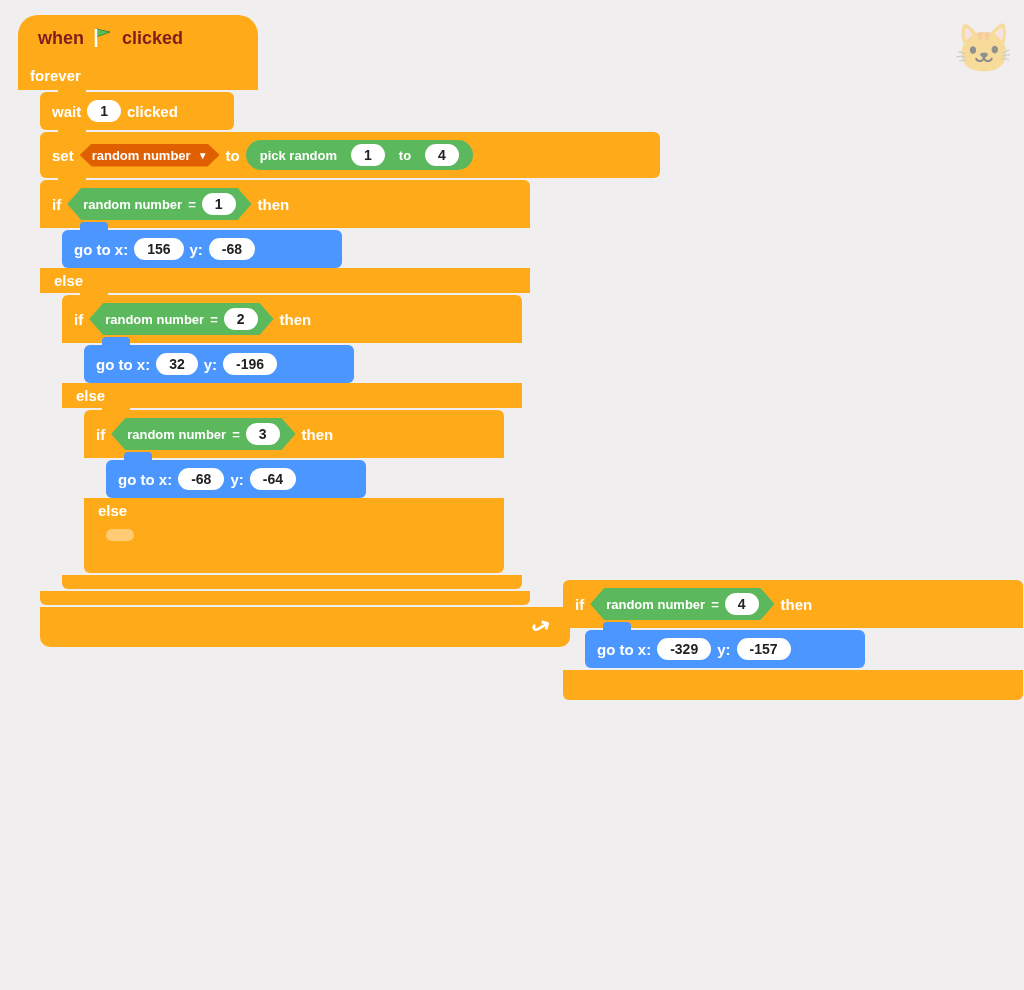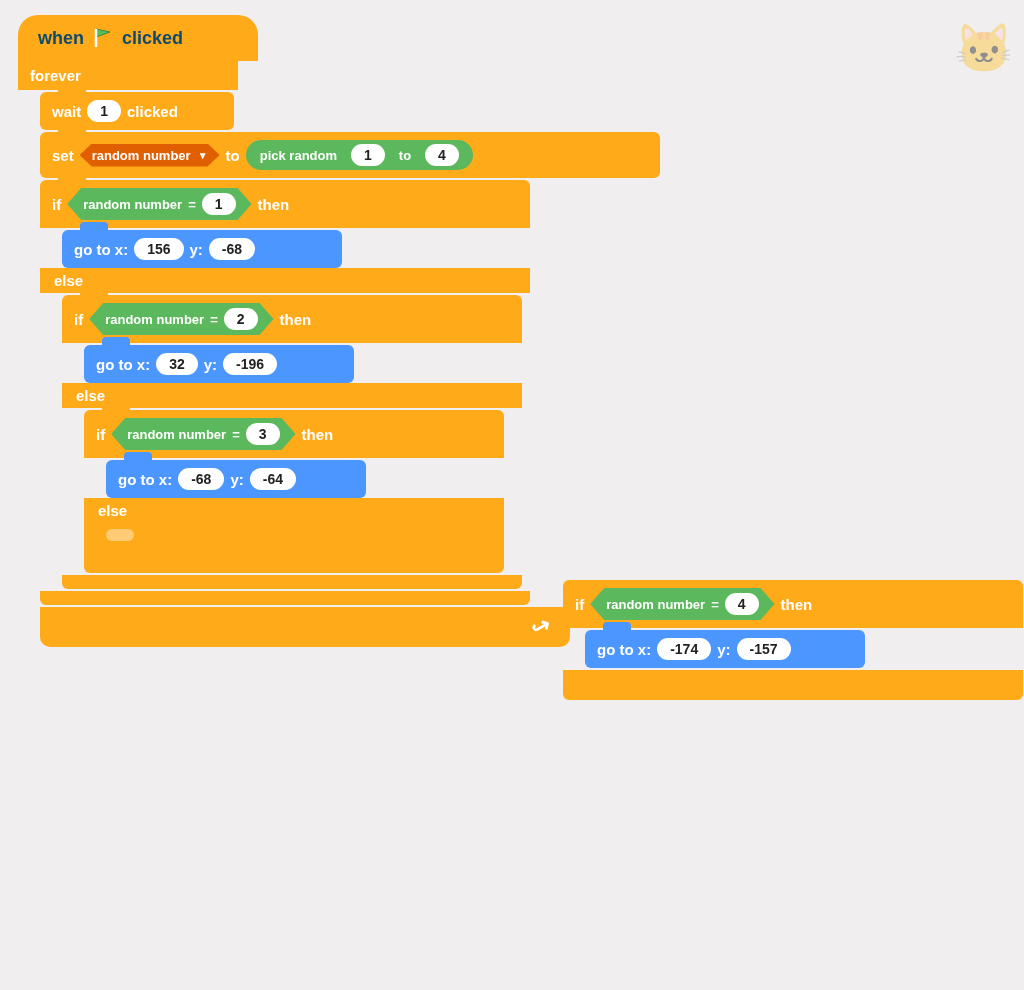--- a/index.html
+++ b/index.html
@@ -49,21 +49,21 @@
     }
 
     
     .b-hat {
       background: #ffab19;
       border-radius: 20px 20px 0 0;
       padding: 12px 20px;
       display: flex;
       align-items: center;
       gap: 8px;
-      color: #0c4a6e;
+      color: #7f1d1d;
       font-size: 18px;
       font-weight: bold;
       width: 240px;
     }
 
     
     .b-orange {
       background: #ffab19;
       display: flex;
       align-items: center;
@@ -161,21 +161,21 @@
           <polygon points="4,2 4,20 4,10 18,5" fill="#59c059" stroke="#3a8a3a" stroke-width="1"></polygon>
           <line x1="4" y1="2" x2="4" y2="20" stroke="white" stroke-width="2.5"></line>
         </svg>
         <span>clicked</span>
       </div>
 
       <div style="position:absolute; bottom:-8px; left:18px; width:28px; height:8px; background:#ffab19; border-radius:0 0 4px 4px; z-index:2;"></div>
     </div>
 
     <div style="position:relative; margin-top:0;">
-      <div class="b-orange" style="width:220px; padding-top:6px; padding-bottom:6px; border-radius:0; margin-top:0;">
+      <div class="b-orange" style="width:240px; padding-top:6px; padding-bottom:6px; border-radius:0; margin-top:0;">
         <span>forever</span>
       </div>
 
       <div style="position:absolute; top:-0px; left:18px; width:28px; height:8px; background:#ffab19;"></div>
     </div>
 
     <div style="position:relative; margin-top:2px; padding-left:22px;">
       <div style="position:absolute; top:-8px; left:40px; width:28px; height:8px; background:#ffab19; border-radius:4px 4px 0 0;"></div>
       <div class="b-orange" style="width:194px; border-radius:6px;">
         <span>wait</span>
@@ -310,21 +310,21 @@
         <span>=</span>
         <span class="p-white">4</span>
       </span>
       <span>then</span>
     </div>
 
     <div style="position:relative; padding-left:22px; margin-top:2px;">
       <div style="position:absolute; top:-8px; left:40px; width:28px; height:8px; background:#4c97ff; border-radius:4px 4px 0 0;"></div>
       <div class="b-blue" style="width:280px; border-radius:6px;">
         <span>go to x:</span>
-        <span class="p-white">-174</span>
+        <span class="p-white">-329</span>
         <span>y:</span>
         <span class="p-white">-157</span>
       </div>
     </div>
 
     <div style="background:#ffab19; height:30px; width:460px; border-radius:0 0 6px 6px; margin-top:2px;"></div>
   </div>
 
 </div>
 

